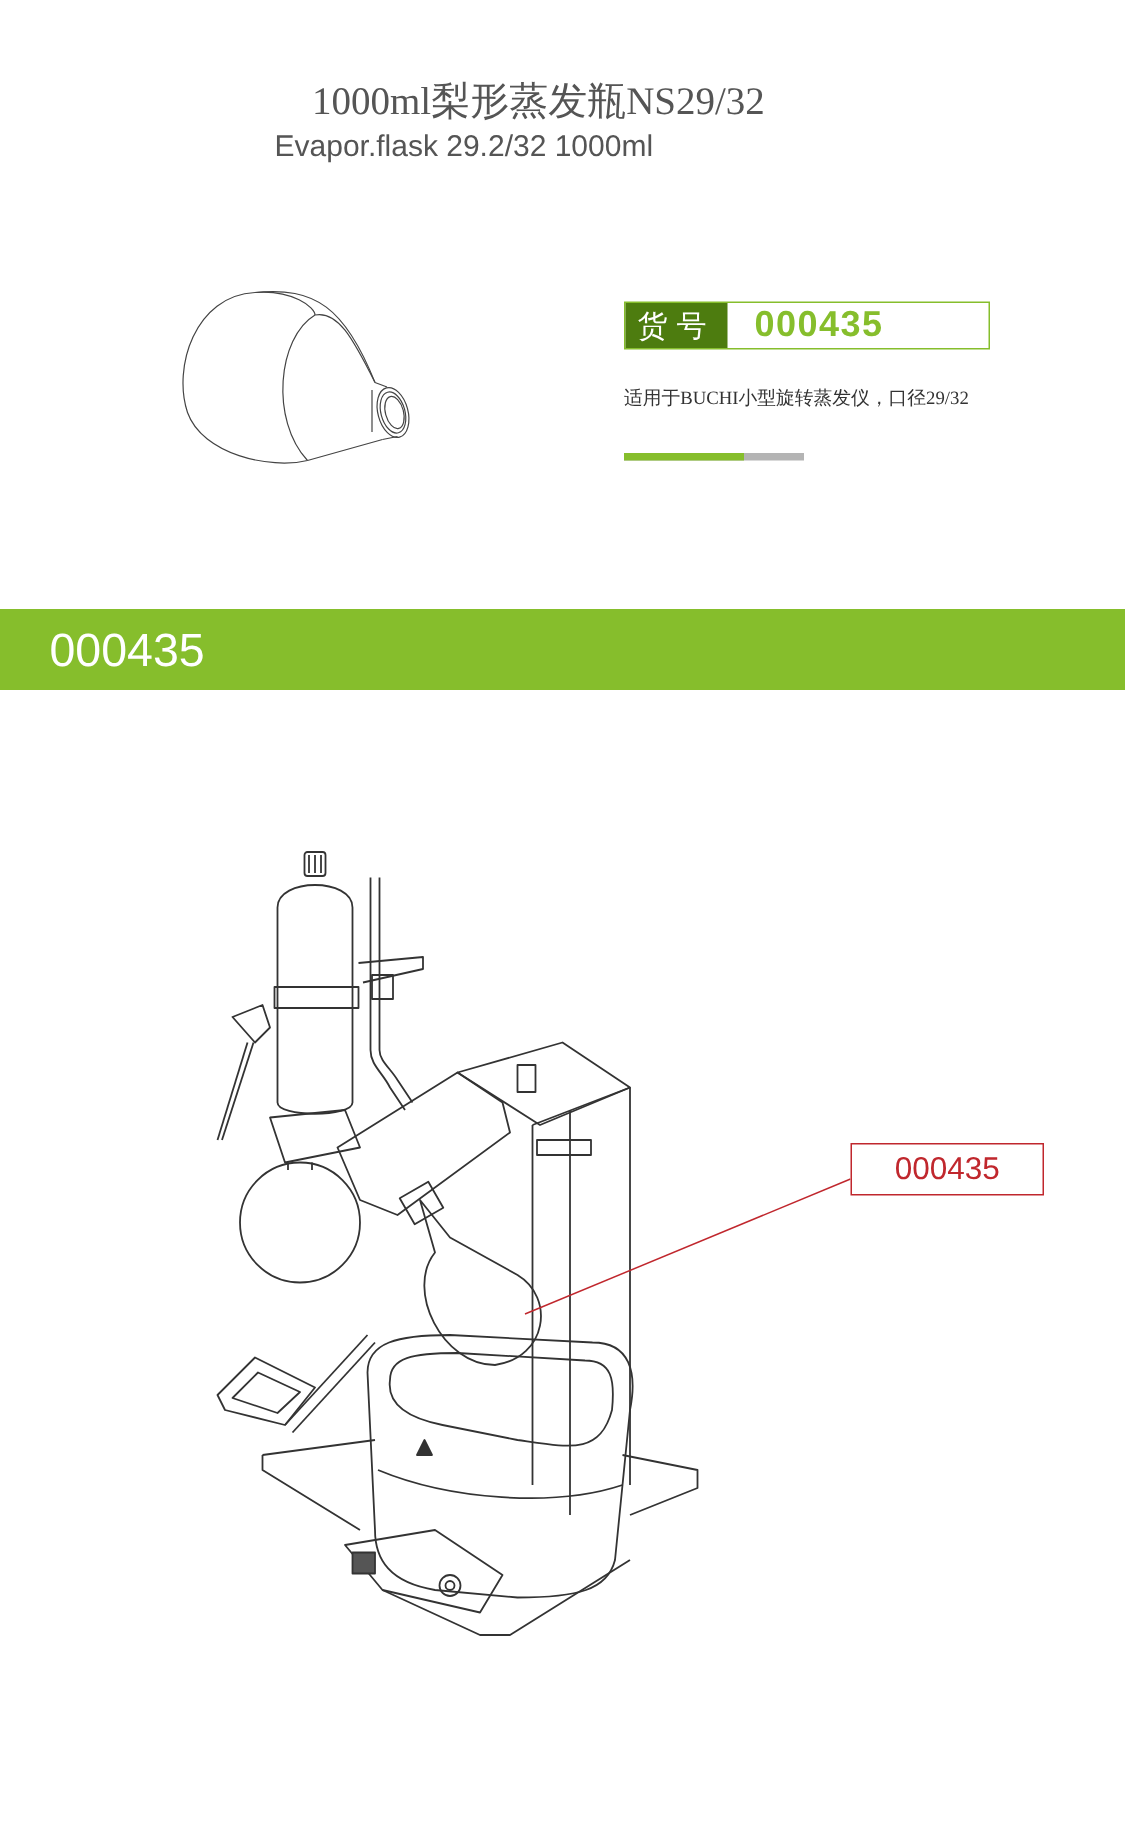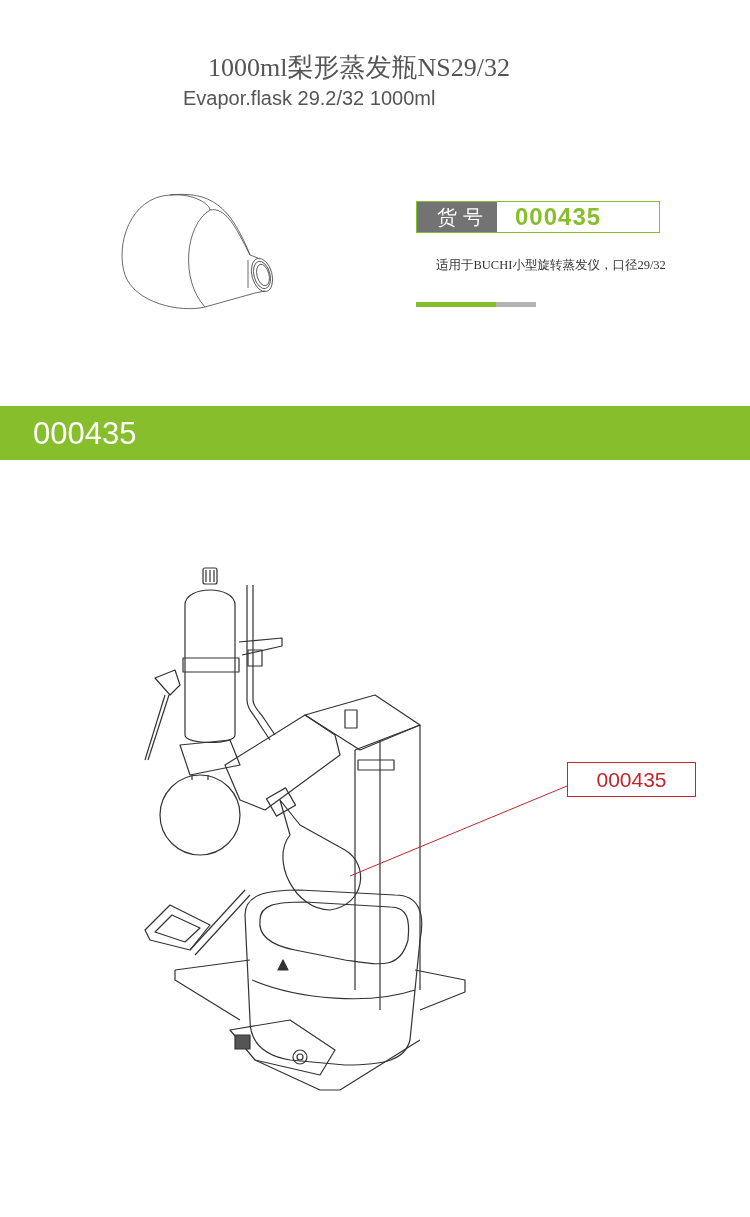--- a/index.html
+++ b/index.html
@@ -1,23 +1,23 @@
 <!DOCTYPE html>
 <html><head>
 <meta charset="utf-8">
 <style>
   html, body { margin: 0; padding: 0; background: #ffffff; }
   body { width: 750px; height: 1217px; position: relative; overflow: hidden; font-family: "Liberation Sans", sans-serif; }
   .title-cn { position: absolute; left: 183px; top: 50px; font-family: "Liberation Serif", "DejaVu Serif", serif; font-size: 26px; color: #555555; letter-spacing: 0px; white-space: nowrap; margin-left: 25px; }
   .title-en { position: absolute; left: 183px; top: 87px; font-family: "Liberation Sans", sans-serif; font-weight: normal; font-size: 20px; color: #555555; white-space: nowrap; }
   .flask-img { position: absolute; left: 110px; top: 185px; width: 190px; height: 130px; }
   .sku-box { position: absolute; left: 416px; top: 201px; width: 244px; height: 32px; border: 1px solid #86be2c; display: flex; box-sizing: border-box; }
-  .sku-label { background: #737373; color: #ffffff; width: 68px; display: flex; align-items: center; justify-content: center; font-size: 20px; letter-spacing: 6px; font-family: "DejaVu Sans", sans-serif; padding-left: 12px; }
+  .sku-label { background: #4d7c0f; color: #ffffff; width: 68px; display: flex; align-items: center; justify-content: center; font-size: 20px; letter-spacing: 6px; font-family: "DejaVu Sans", sans-serif; }
   .sku-value { flex: 1; display: flex; align-items: center; padding-left: 18px; color: #86be2c; font-weight: bold; font-size: 24px; letter-spacing: 1px; }
-  .sku-desc { position: absolute; left: 416px; top: 257px; font-family: "Liberation Serif", "DejaVu Serif", serif; font-size: 12.5px; color: #333333; white-space: nowrap; margin-left: 20px; }
+  .sku-desc { position: absolute; left: 416px; top: 257px; font-family: "Liberation Serif", "DejaVu Serif", serif; font-size: 12.5px; color: #333333; white-space: nowrap; }
   .progress { position: absolute; left: 416px; top: 302px; width: 120px; height: 5px; background: #b4b4b4; }
   .progress-fill { height: 100%; width: 67%; background: #86be2c; }
   .banner { position: absolute; left: 0; top: 406px; width: 750px; height: 54px; background: #86be2c; }
   .banner-text { position: absolute; left: 33px; top: 10px; font-size: 31px; color: #ffffff; font-family: "Liberation Sans", sans-serif; }
   .machine { position: absolute; left: 130px; top: 560px; width: 350px; height: 540px; }
   .callout { position: absolute; left: 567px; top: 762px; width: 129px; height: 35px; border: 1px solid #c0272d; box-sizing: border-box; display: flex; align-items: center; justify-content: center; color: #c0272d; font-size: 21px; font-family: "Liberation Sans", sans-serif; background: #ffffff; }
   .leader { position: absolute; left: 0; top: 0; width: 750px; height: 1217px; pointer-events: none; }
 </style>
 </head>
 <body>

